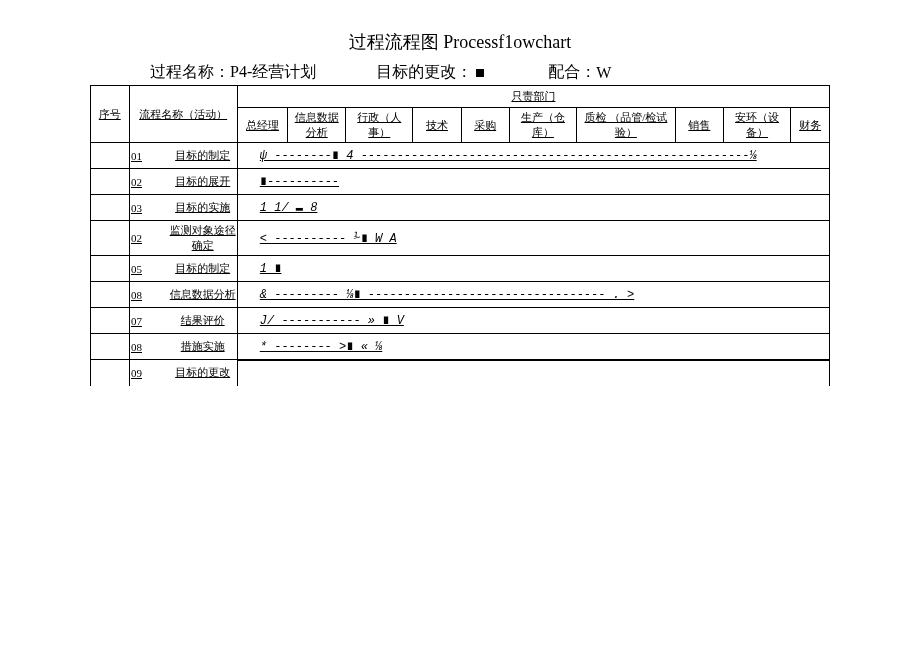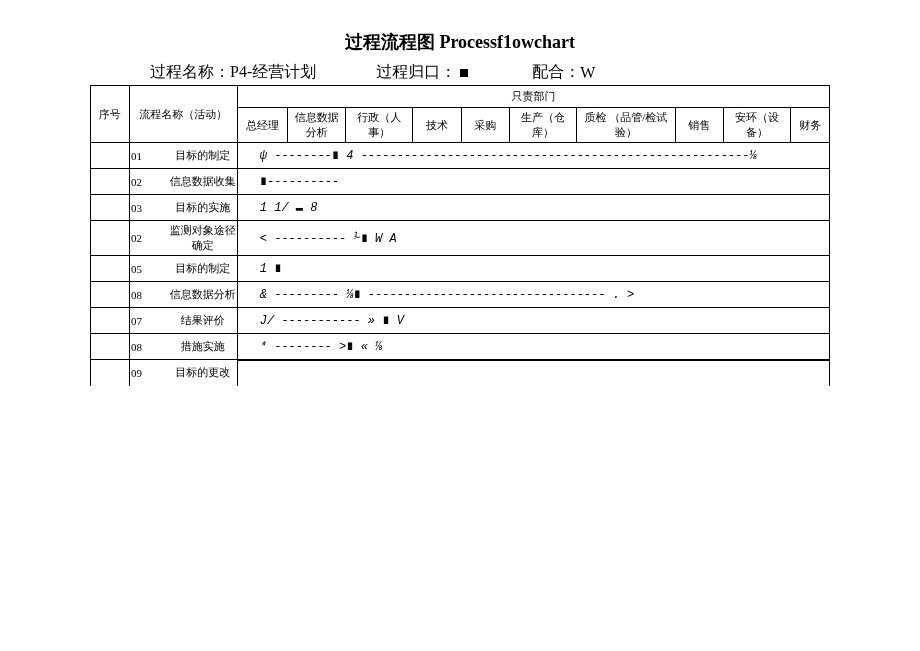--- a/index.html
+++ b/index.html
@@ -5,21 +5,21 @@
     * { box-sizing: border-box; margin: 0; padding: 0; }
     body {
       font-family: "SimSun", "宋体", serif;
       font-size: 12px;
       background: #fff;
       padding: 30px 90px;
       width: 920px;
     }
     .title {
       text-align: center;
-      font-weight: bold;
+      font-weight: normal;
       font-size: 18px;
       margin-bottom: 8px;
     }
     .meta-row {
       display: flex;
       font-size: 16px;
       margin-bottom: 2px;
       padding-left: 60px;
     }
     .meta-item {
@@ -40,20 +40,21 @@
       width: 100%;
       table-layout: fixed;
     }
     th, td {
       border: 1px solid #000;
       text-align: center;
       vertical-align: middle;
       padding: 2px 1px;
       font-size: 11px;
       font-weight: normal;
+      text-decoration: underline;
     }
     th { height: 22px; }
     .hdr-tall { height: 46px; text-align: center; }
     td { height: 26px; padding-left: 40px; }
     .col-seq { width: 32px; }
     .col-activity { width: 90px; }
     .flow-cell {
       text-align: left;
       padding-left: 22px;
       font-family: "Courier New", monospace;
@@ -72,21 +73,21 @@
 <body>
 
 <div class="title">过程流程图 Processf1owchart</div>
 
 <div class="meta-row">
   <div class="meta-item">
     <span>过程名称：</span>
     <span>P4-经营计划</span>
   </div>
   <div class="meta-item">
-    <span>过程归口：</span>
+    <span>目标的更改：</span>
     <span class="black-square"></span>
   </div>
   <div class="meta-item">
     <span>配合：</span>
     <span>W</span>
   </div>
 </div>
 
 <table>
   <colgroup>
@@ -123,21 +124,21 @@
     </tr>
   </thead>
   <tbody>
     <tr>
       <td>01</td>
       <td>目标的制定</td>
       <td colspan="10" class="flow-cell">    ψ   --------∎       4 ------------------------------------------------------⅛</td>
     </tr>
     <tr>
       <td>02</td>
-      <td>信息数据收集</td>
+      <td>目标的展开</td>
       <td colspan="10" class="flow-cell"> ∎----------</td>
     </tr>
     <tr>
       <td>03</td>
       <td>目标的实施</td>
       <td colspan="10" class="flow-cell">  1         1/   ▬   8</td>
     </tr>
     <tr>
       <td>02</td>
       <td>监测对象途径确定</td>

